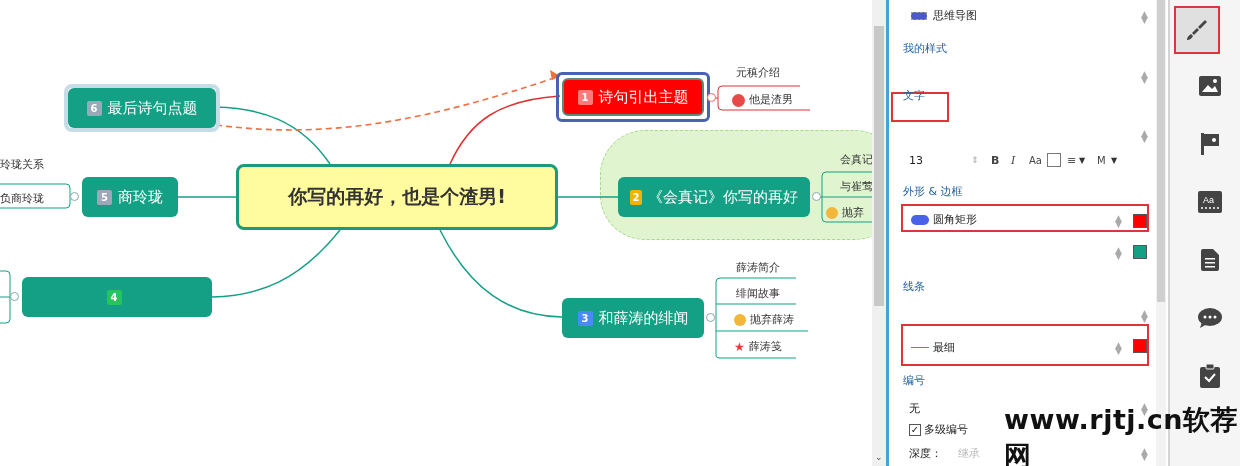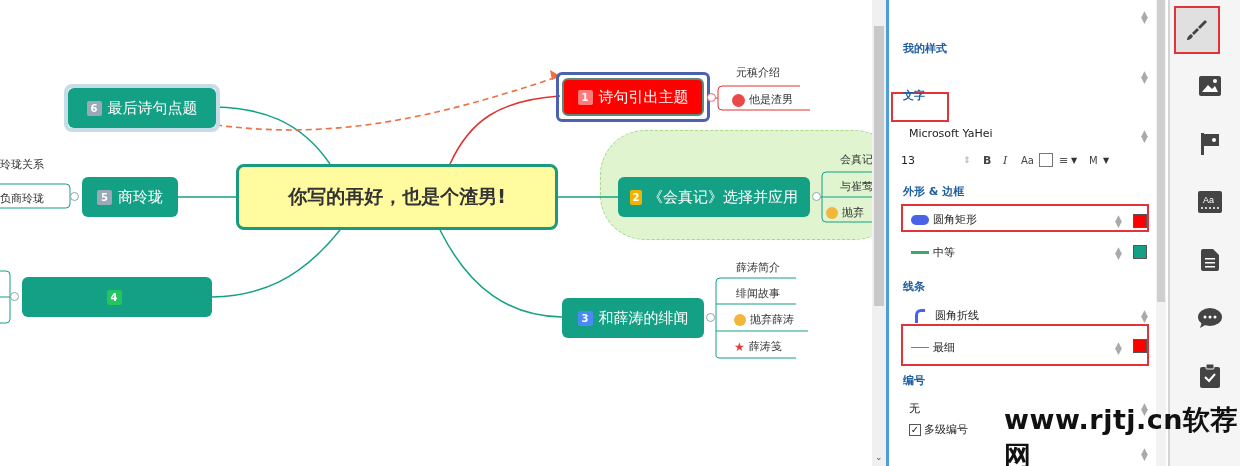--- a/index.html
+++ b/index.html
@@ -12,21 +12,21 @@
 .central{background:#fffb9e;border:3px solid #1a9a7e;border-radius:8px;color:#333;font-weight:bold;font-size:19px}
 .sub{position:absolute;font-size:11px;color:#333;white-space:nowrap}
 .collapse{position:absolute;width:9px;height:9px;border:1px solid #8aa;border-radius:50%;background:#fff}
 .cloud{position:absolute;left:600px;top:130px;width:300px;height:110px;background:#e0f5cf;border:1.5px dashed #a6d890;border-radius:45px}
 #panel{position:absolute;left:872px;top:0;width:296px;height:466px;background:#fff}
 #vscroll{position:absolute;left:0;top:0;width:14px;height:466px;background:#f0f0f0}
 #vscroll .thumb{position:absolute;left:2px;top:26px;width:10px;height:280px;background:#c8c8c8}
 #vscroll .arrow{position:absolute;left:3px;bottom:4px;font-size:9px;color:#555}
 #panel .inner{position:absolute;left:14px;top:0;width:280px;height:466px;border-left:3px solid #4a9fd4}
 .row{position:absolute;left:0;width:262px;font-size:11px;color:#222;display:flex;align-items:center}
-.sect{position:absolute;left:14px;font-size:11px;color:#1f5fa0;font-weight:bold}
+.sect{position:absolute;left:14px;font-size:11px;color:#1f5fa0;font-weight:normal}
 .spin{position:absolute;right:18px;color:#aaa;font-size:9px;line-height:6px;text-align:center}
 .swatch{position:absolute;width:14px;height:14px;border:1px solid #555}
 .hl{position:absolute;border:2px solid #e0333a}
 #rbar{position:absolute;left:1168px;top:0;width:72px;height:466px;background:#f5f5f5;border-left:2px solid #d4d4d4}
 .ricon{position:absolute;left:18px;width:44px;height:44px;display:flex;align-items:center;justify-content:center}
 #watermark{position:absolute;left:1004px;top:402px;font-size:27px;font-weight:bold;color:#111;letter-spacing:0.5px;font-family:"DejaVu Sans","Liberation Sans",sans-serif}
 </style>
 </head>
 <body>
 
@@ -81,21 +81,21 @@
   </div>
   <div class="collapse" style="left:707px;top:93px;border-color:#e07070"></div>
   <div class="sub" style="left:736px;top:65px">元稹介绍</div>
   <div class="sub" style="left:732px;top:92px;display:flex;align-items:flex-end">
     <span style="display:inline-block;width:13px;height:13px;border-radius:50%;background:#e84a4a;margin-right:4px"></span>
     <span>他是渣男</span>
   </div>
 
   <div class="node topic" style="left:618px;top:177px;width:192px;height:40px">
     <span class="num" style="background:#f0b400">2</span>
-    <span>《会真记》选择并应用</span>
+    <span>《会真记》你写的再好</span>
   </div>
   <div class="collapse" style="left:812px;top:192px"></div>
   <div class="sub" style="left:840px;top:152px">会真记</div>
   <div class="sub" style="left:840px;top:179px">与崔莺</div>
   <div class="sub" style="left:826px;top:205px;display:flex;align-items:center">
     <span style="display:inline-block;width:12px;height:12px;border-radius:50%;background:#f2b63a;margin-right:4px"></span>
     <span>抛弃</span>
   </div>
 
   <div class="node topic" style="left:562px;top:298px;width:142px;height:40px">
@@ -133,33 +133,34 @@
     <span>最后诗句点题</span>
   </div>
 </div>
 
 <div id="panel">
   <div id="vscroll">
     <div class="thumb"></div>
     <div class="arrow">⌄</div>
   </div>
   <div class="inner">
+    <div class="row" style="top:8px;left:22px">
+      <span style="display:inline-block;width:16px;height:8px;background:#4a5ac8;margin-right:6px;border:1px dashed #999"></span>
+      <span>思维导图</span>
+    </div>
     <div class="spin" style="top:11px">▲<br>▼</div>
 
     <div class="sect" style="top:41px">我的样式</div>
     <div class="spin" style="top:71px">▲<br>▼</div>
 
     <div class="hl" style="left:2px;top:92px;width:58px;height:30px"></div>
     <div class="sect" style="top:88px">文字</div>
-    <div class="row" style="top:127px;left:20px">
-      <span>Microsoft YaHei</span>
-    </div>
     <div class="spin" style="top:130px">▲<br>▼</div>
 
-    <div class="row" style="top:153px;left:12px;width:250px">
+    <div class="row" style="top:153px;left:20px;width:250px">
       <span style="width:62px">13</span>
       <span style="color:#aaa;font-size:9px;width:20px">⇕</span>
       <span style="font-weight:bold;width:20px;color:#444">B</span>
       <span style="font-style:italic;font-family:'DejaVu Serif',serif;width:18px;color:#444">I</span>
       <span style="width:18px;color:#444;font-size:10px">Aa</span>
       <span style="display:inline-block;width:14px;height:14px;border:1px solid #777;margin-right:6px"></span>
       <span style="color:#555;width:12px">≡</span>
       <span style="font-size:8px;width:18px;color:#333">▼</span>
       <span style="color:#444;width:14px;font-size:10px">M</span>
       <span style="font-size:8px;color:#333">▼</span>
@@ -167,50 +168,46 @@
 
     <div class="sect" style="top:184px">外形 &amp; 边框</div>
     <div class="hl" style="left:12px;top:204px;width:248px;height:28px"></div>
     <div class="row" style="top:212px;left:22px">
       <span style="display:inline-block;width:18px;height:10px;border-radius:5px;background:#4a62e8;margin-right:4px"></span>
       <span>圆角矩形</span>
     </div>
     <div class="spin" style="top:215px;right:44px">▲<br>▼</div>
     <div class="swatch" style="left:244px;top:214px;background:#ff0000"></div>
 
-    <div class="row" style="top:245px;left:22px">
-      <span style="display:inline-block;width:18px;height:3px;background:#3aa86a;margin-right:4px"></span>
-      <span>中等</span>
-    </div>
     <div class="spin" style="top:247px;right:44px">▲<br>▼</div>
     <div class="swatch" style="left:244px;top:245px;background:#14a085"></div>
 
     <div class="sect" style="top:279px">线条</div>
-    <div class="row" style="top:308px;left:22px">
-      <span style="display:inline-block;width:10px;height:14px;border-left:3px solid #4a62e8;border-top:3px solid #4a62e8;border-radius:6px 0 0 0;margin-right:10px;margin-left:4px"></span>
-      <span>圆角折线</span>
-    </div>
     <div class="spin" style="top:310px">▲<br>▼</div>
 
     <div class="hl" style="left:12px;top:324px;width:248px;height:42px"></div>
     <div class="row" style="top:340px;left:22px">
       <span style="display:inline-block;width:18px;height:1px;background:#3aa86a;margin-right:4px"></span>
       <span>最细</span>
     </div>
     <div class="spin" style="top:342px;right:44px">▲<br>▼</div>
     <div class="swatch" style="left:244px;top:339px;background:#ff0000"></div>
 
     <div class="sect" style="top:373px">编号</div>
     <div class="row" style="top:401px;left:20px">
       <span>无</span>
     </div>
     <div class="spin" style="top:403px">▲<br>▼</div>
     <div class="row" style="top:422px;left:20px">
       <span style="display:inline-flex;width:12px;height:12px;border:1px solid #555;font-size:10px;align-items:center;justify-content:center;margin-right:3px">✓</span>
       <span>多级编号</span>
+    </div>
+    <div class="row" style="top:446px;left:20px">
+      <span style="margin-right:16px">深度：</span>
+      <span style="color:#bbb">继承</span>
     </div>
     <div class="spin" style="top:448px">▲<br>▼</div>
   </div>
   <div style="position:absolute;right:2px;top:0;width:10px;height:466px;background:#f2f2f2">
     <div style="position:absolute;left:1px;top:0;width:8px;height:302px;background:#cfcfcf"></div>
   </div>
 </div>
 
 <div id="rbar">
   <div class="ricon" style="top:6px;width:46px;height:48px;left:4px;background:#e0e0e0;border:2px solid #e0333a">

